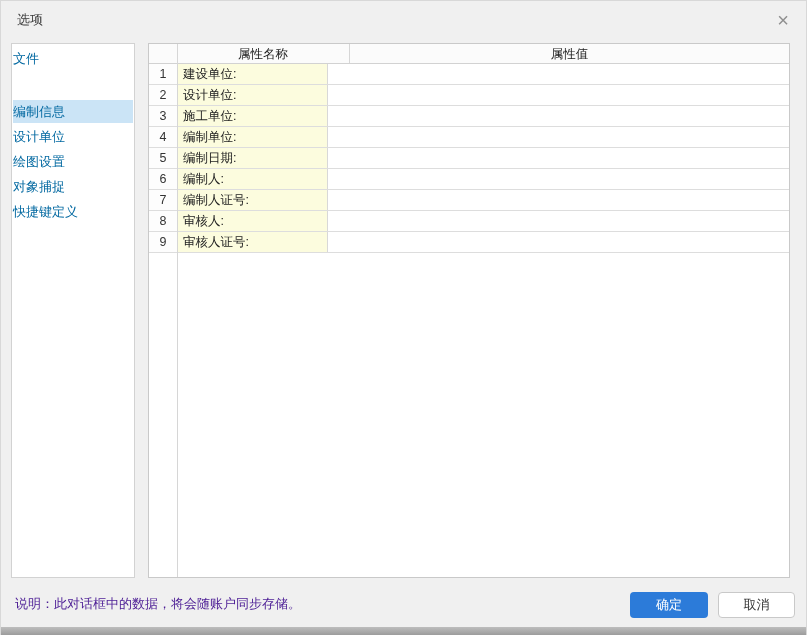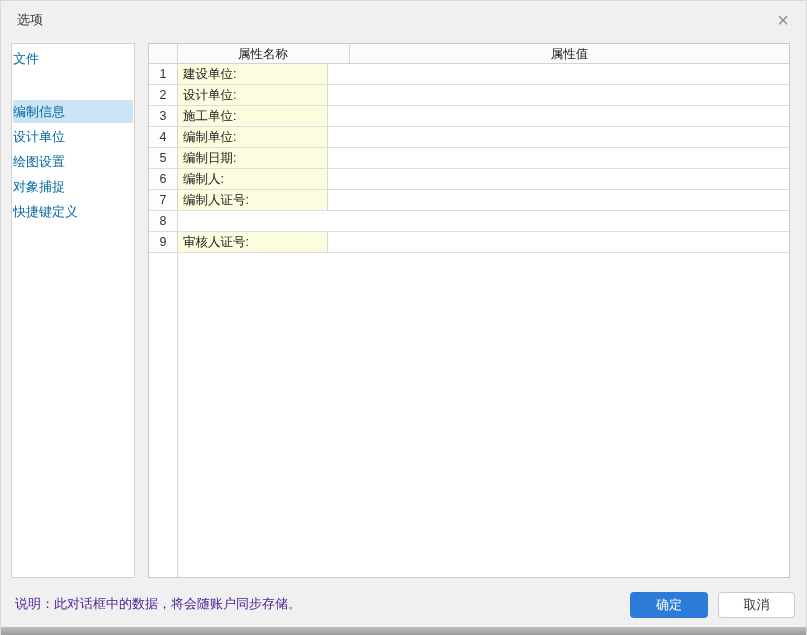--- a/index.html
+++ b/index.html
@@ -148,20 +148,21 @@
       <div class="cell-name">编制人:</div>
       <div class="cell-value"></div>
     </div>
     <div class="grid-row">
       <div class="cell-num">7</div>
       <div class="cell-name">编制人证号:</div>
       <div class="cell-value"></div>
     </div>
     <div class="grid-row">
       <div class="cell-num">8</div>
+      <div class="cell-name">审核人:</div>
       <div class="cell-value"></div>
     </div>
     <div class="grid-row">
       <div class="cell-num">9</div>
       <div class="cell-name">审核人证号:</div>
       <div class="cell-value"></div>
     </div>
   </div>
 
   <div class="footer-note">说明：此对话框中的数据，将会随账户同步存储。</div>

